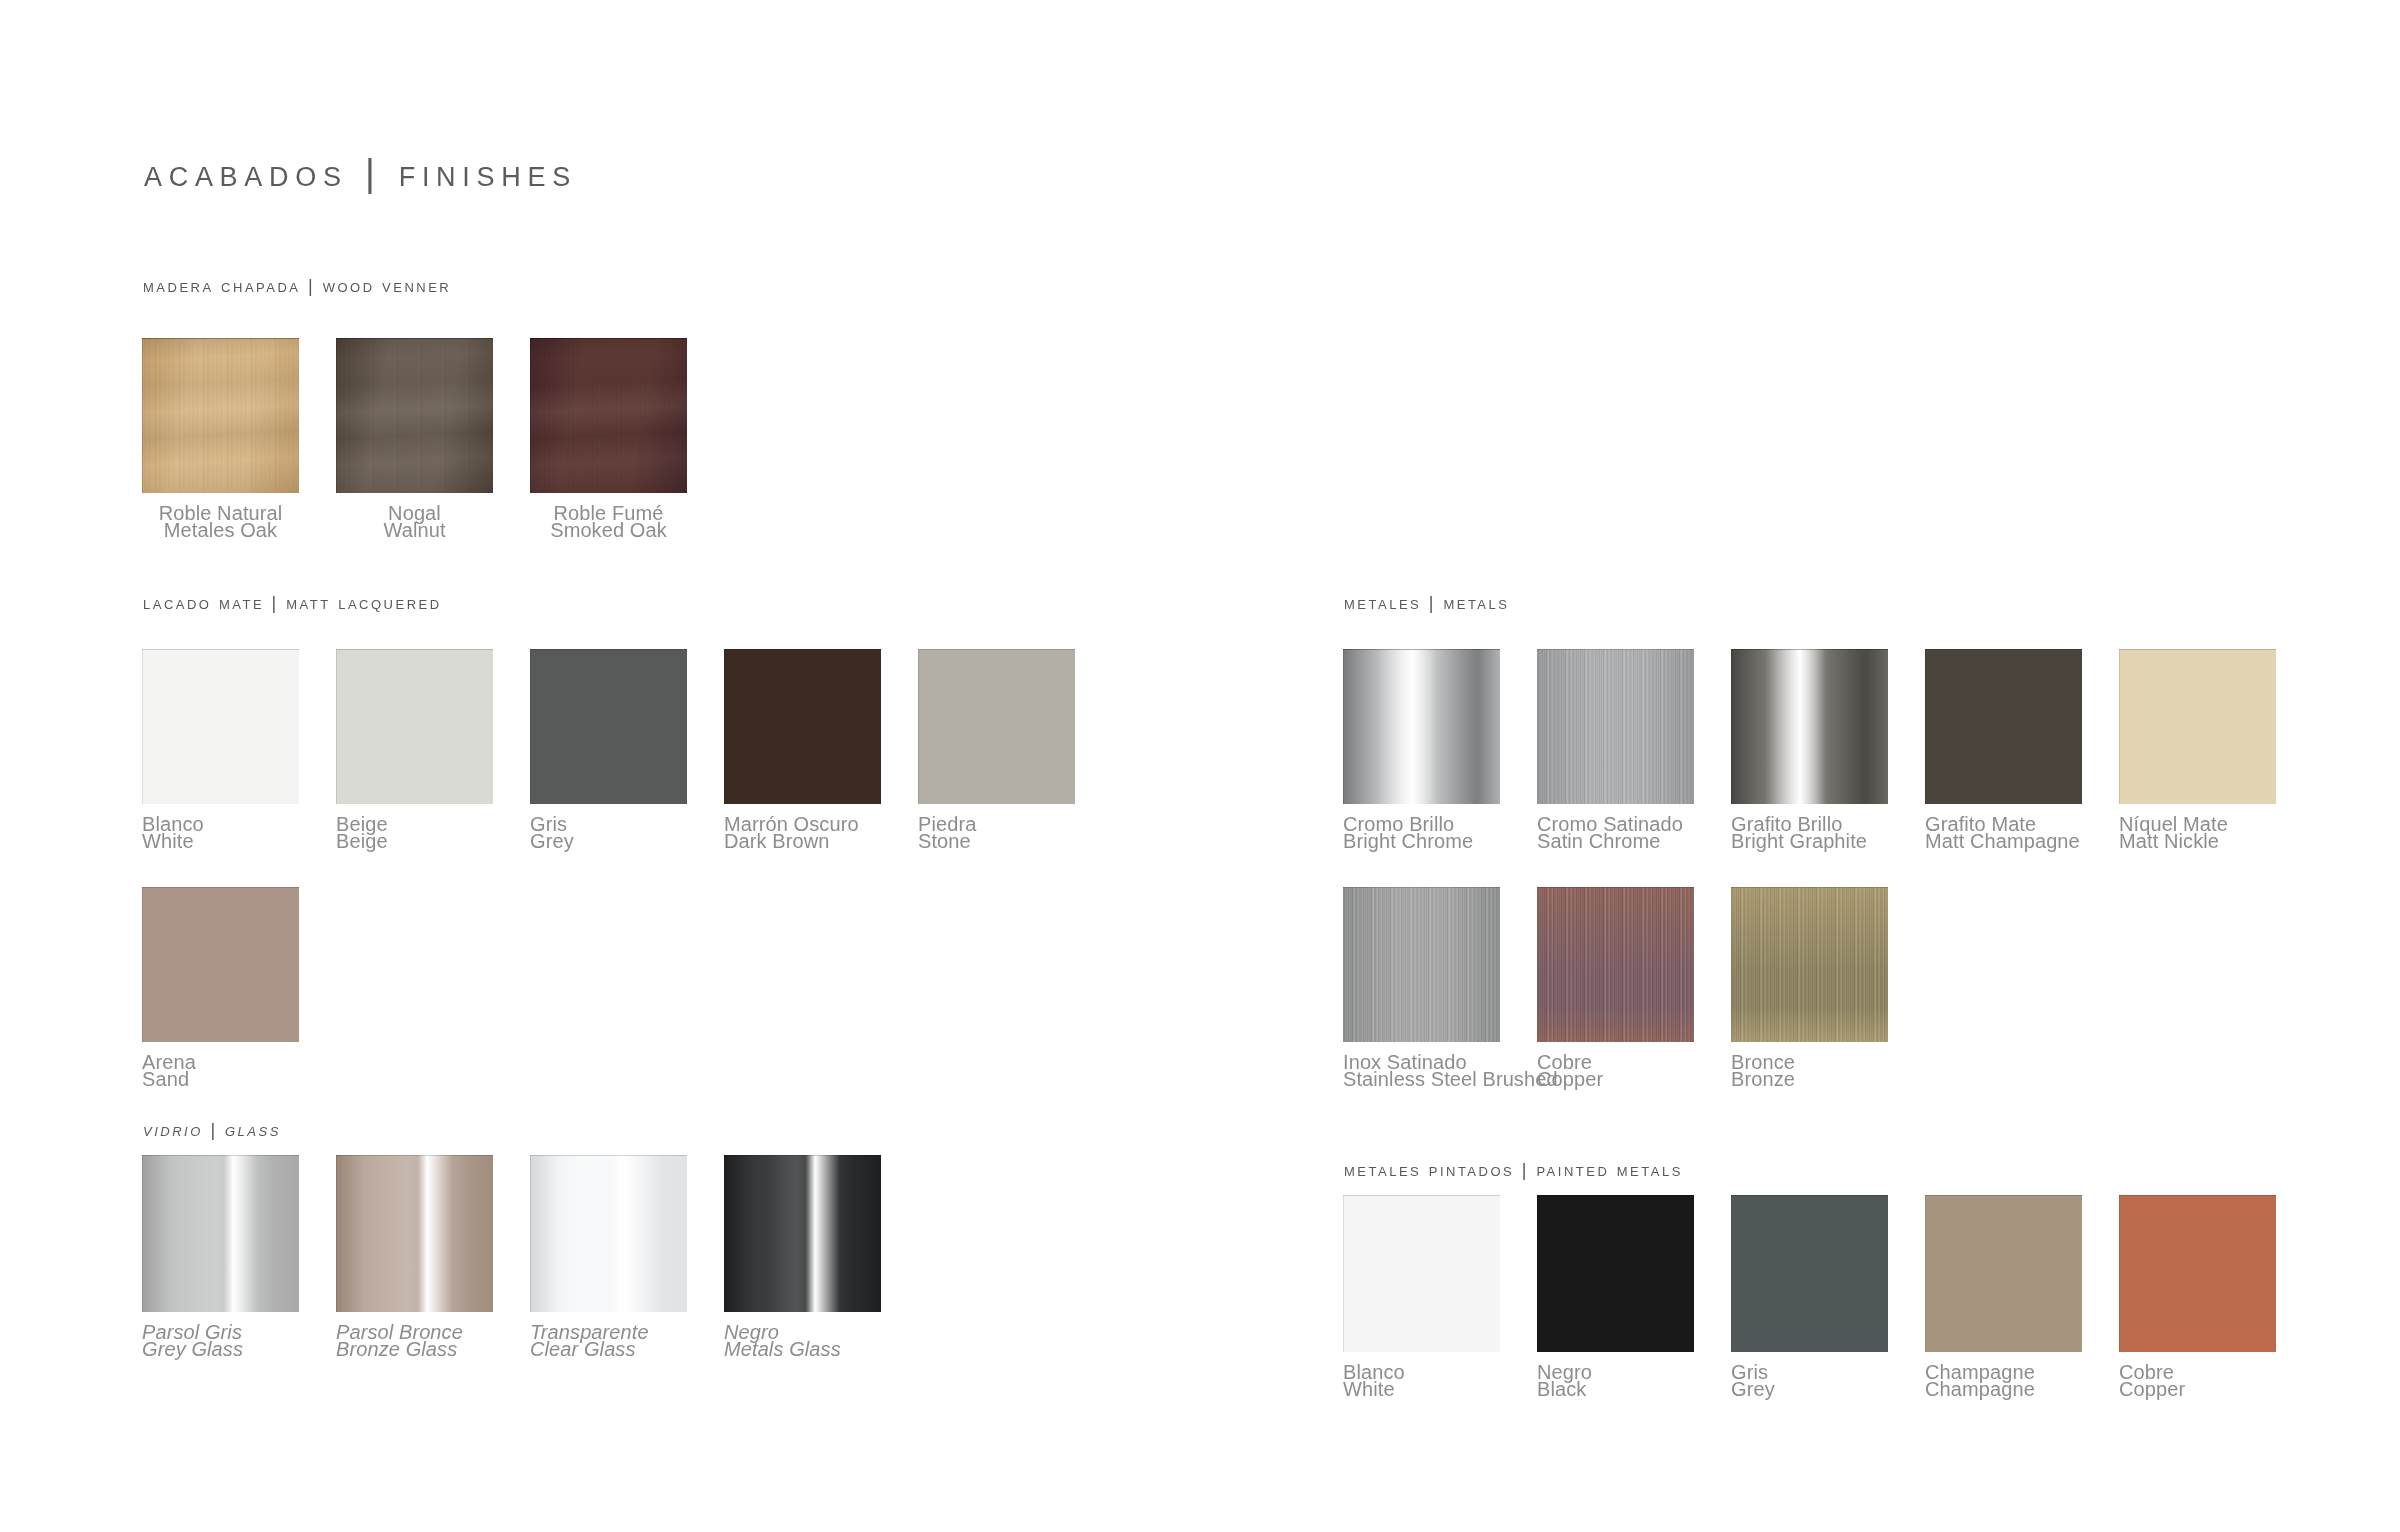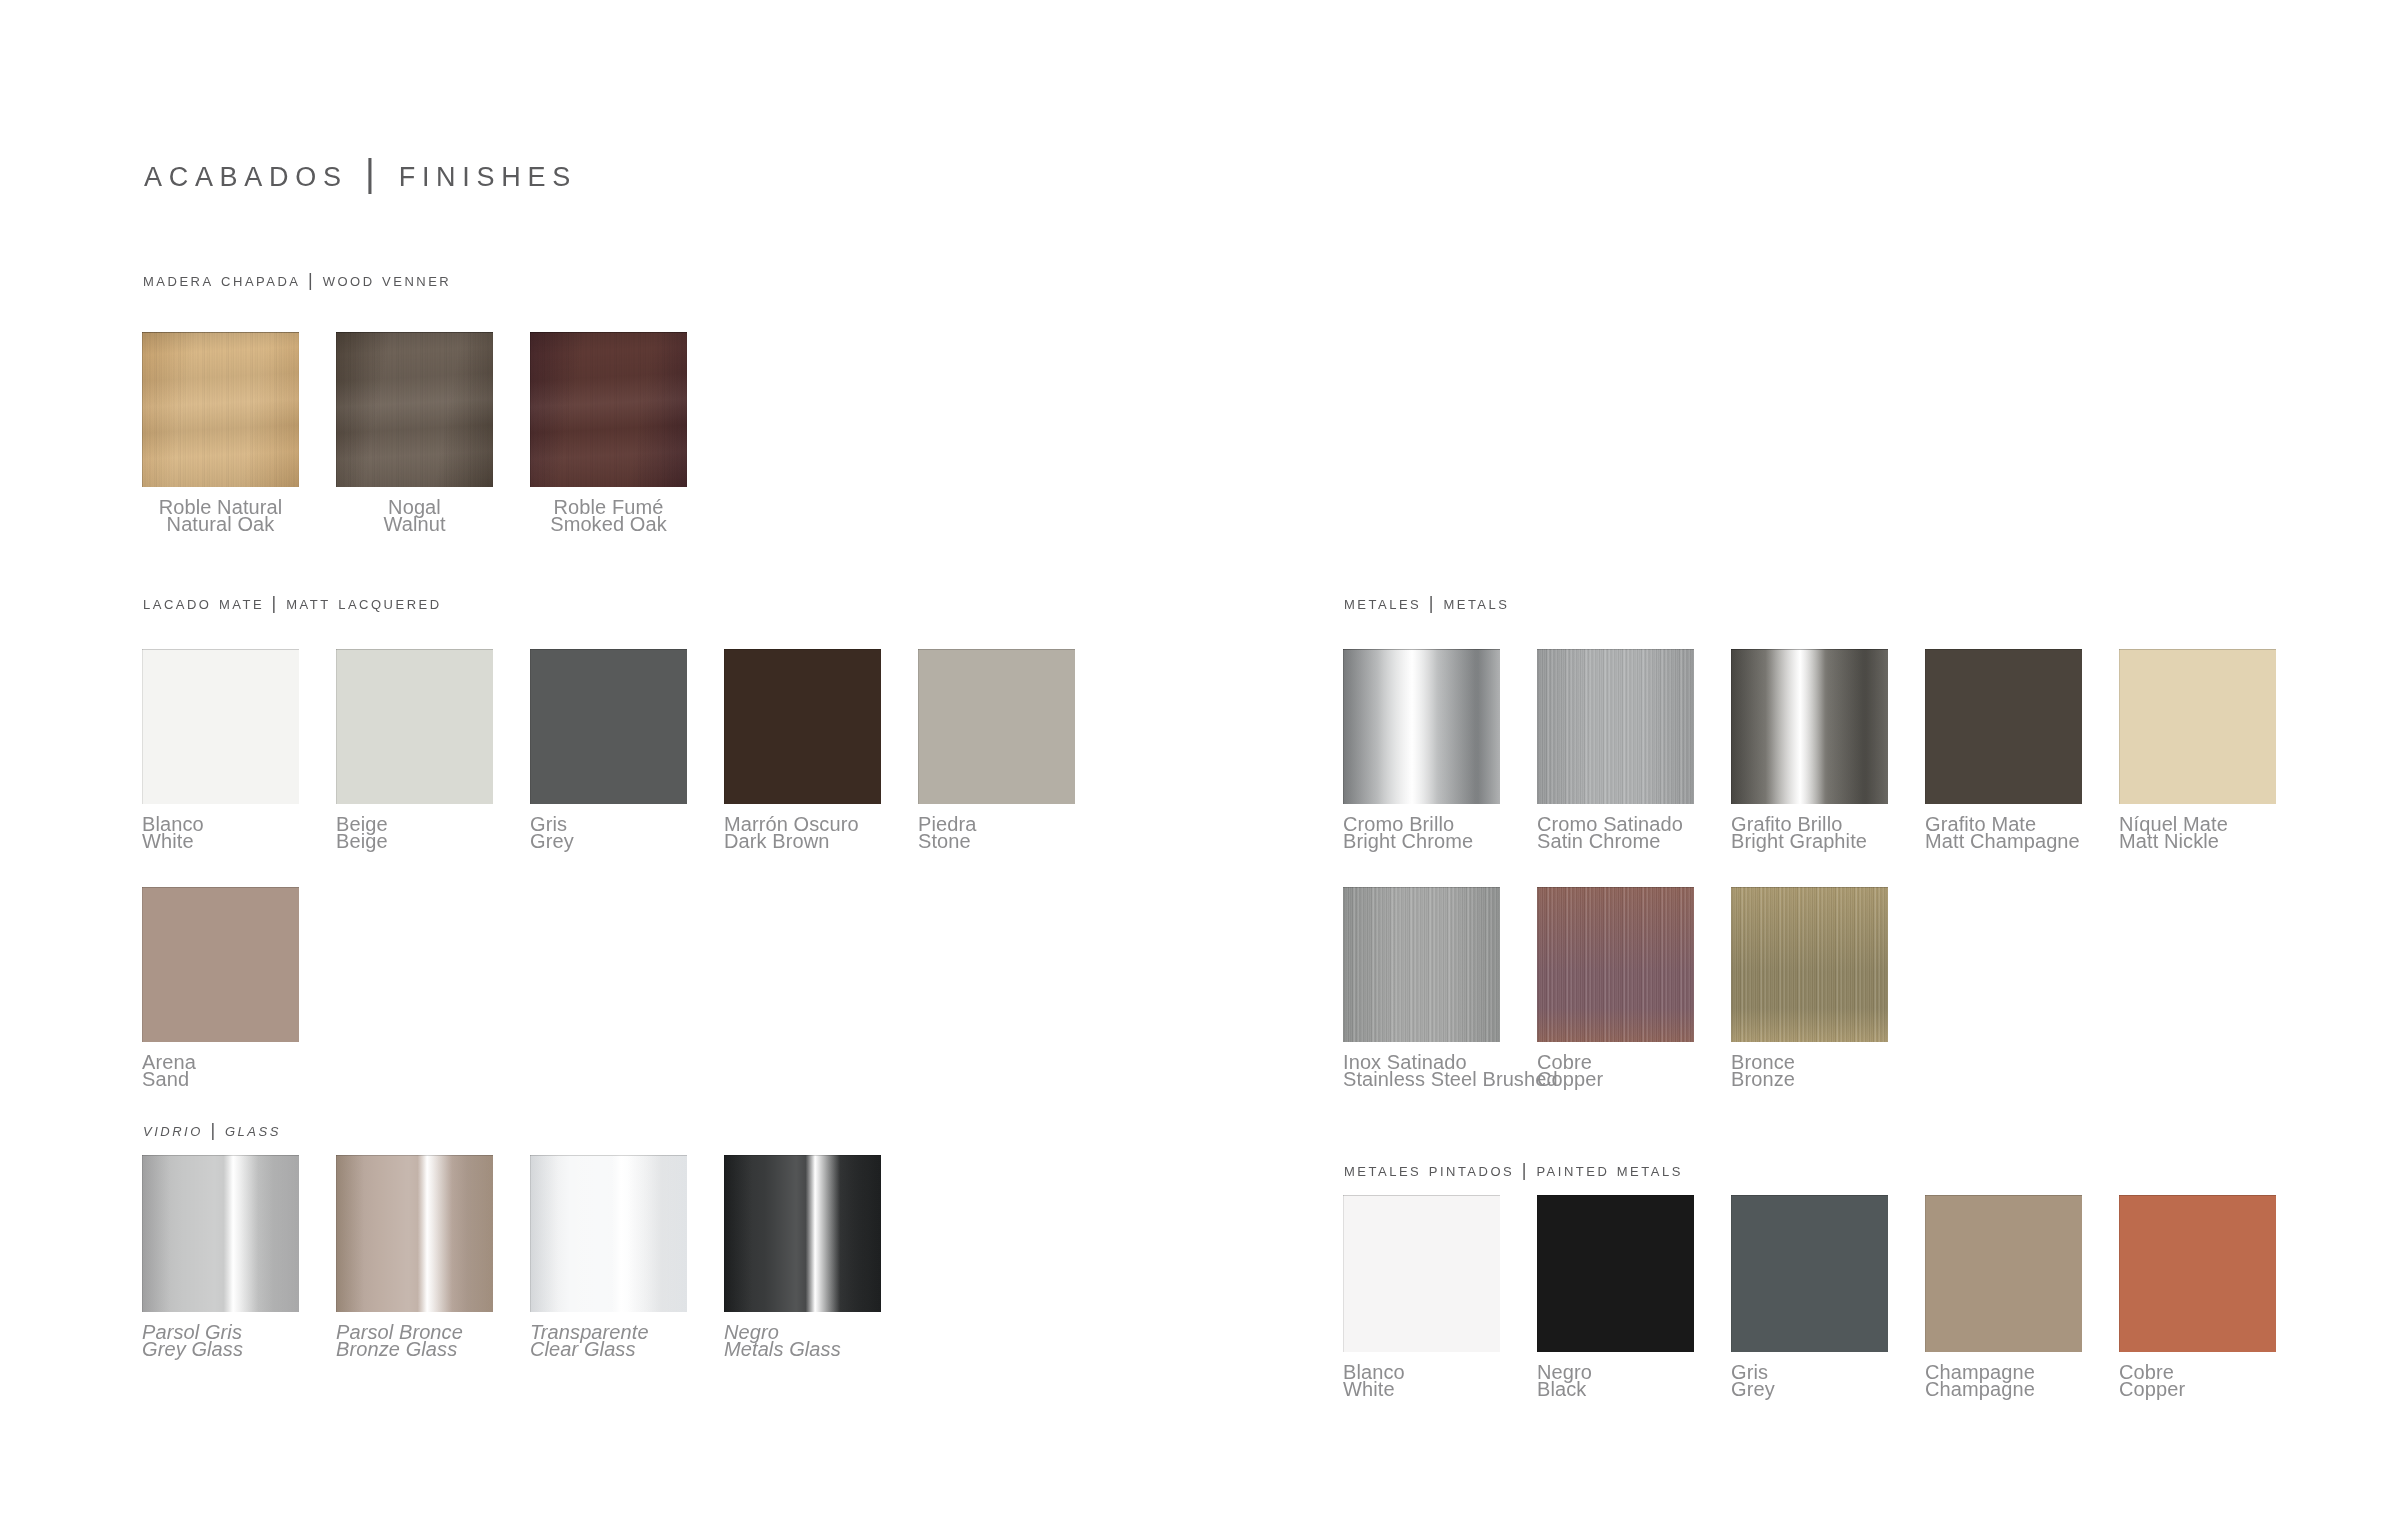--- a/index.html
+++ b/index.html
@@ -133,30 +133,30 @@
     box-shadow: inset 0 1px 0 rgba(0,0,0,0.30), inset 1px 0 0 rgba(0,0,0,0.12);
   }
   .edge.soft { box-shadow: inset 0 1px 0 rgba(0,0,0,0.16), inset 1px 0 0 rgba(0,0,0,0.09); }
 </style>
 </head>
 <body>
 
 <div class="page-title">Acabados | Finishes</div>
 
 <div class="col-left" id="col-left">
-    <div class="section" style="top: 270px; text-align: center;">
+    <div class="section" style="top: 276px; text-align: center;">
       <div class="section-title">Madera Chapada | Wood Venner</div>
       <div class="swatch-row" style="margin-top: 41px;">
         <div class="swatch-cell" style="left: 0px; top: 0px;">
           <div class="swatch" style="background: linear-gradient(100deg, rgb(196, 159, 108) 0%, rgb(217, 184, 135) 30%, rgb(217, 184, 135) 68%, rgb(196, 159, 108) 100%);">
             <span class="figure"></span>
             <span class="grain"></span>
             <span class="edge"></span>
           </div>
-          <div class="swatch-label"><span class="es">Roble Natural</span><span class="en">Natural Oak</span></div>
+          <div class="swatch-label"><span class="es">Roble Natural</span><span class="en">Metales Oak</span></div>
         </div>
         <div class="swatch-cell" style="left: 194px; top: 0px;">
           <div class="swatch" style="background: linear-gradient(100deg, rgb(78, 67, 57) 0%, rgb(110, 98, 87) 30%, rgb(110, 98, 87) 68%, rgb(78, 67, 57) 100%);">
             <span class="figure"></span>
             <span class="grain"></span>
             <span class="edge"></span>
           </div>
           <div class="swatch-label"><span class="es">Nogal</span><span class="en">Walnut</span></div>
         </div>
         <div class="swatch-cell" style="left: 388px; top: 0px;">

